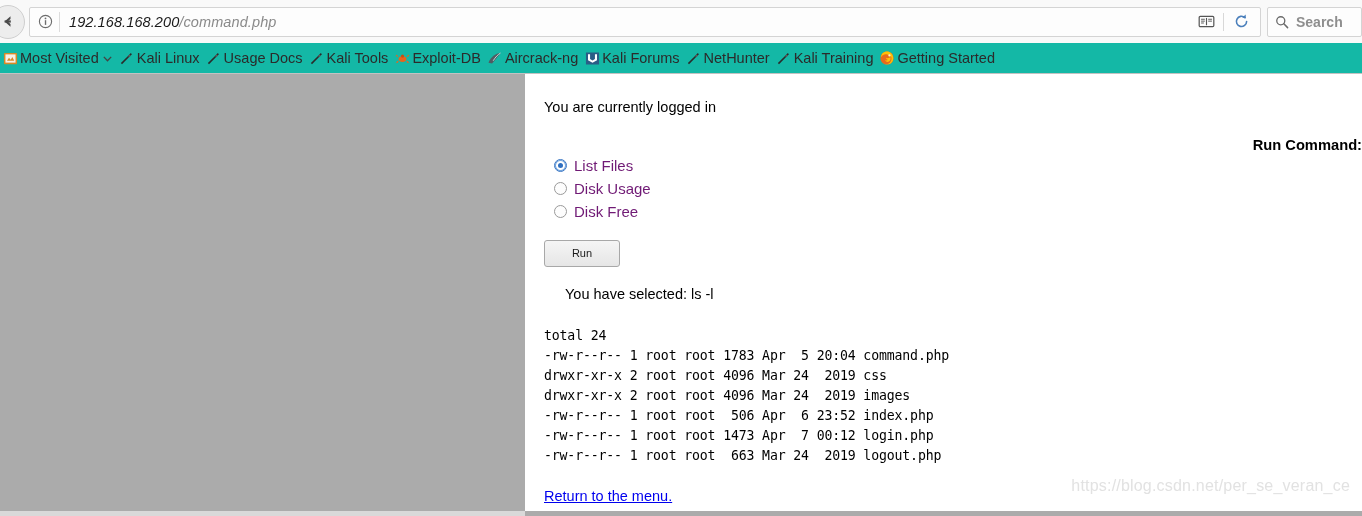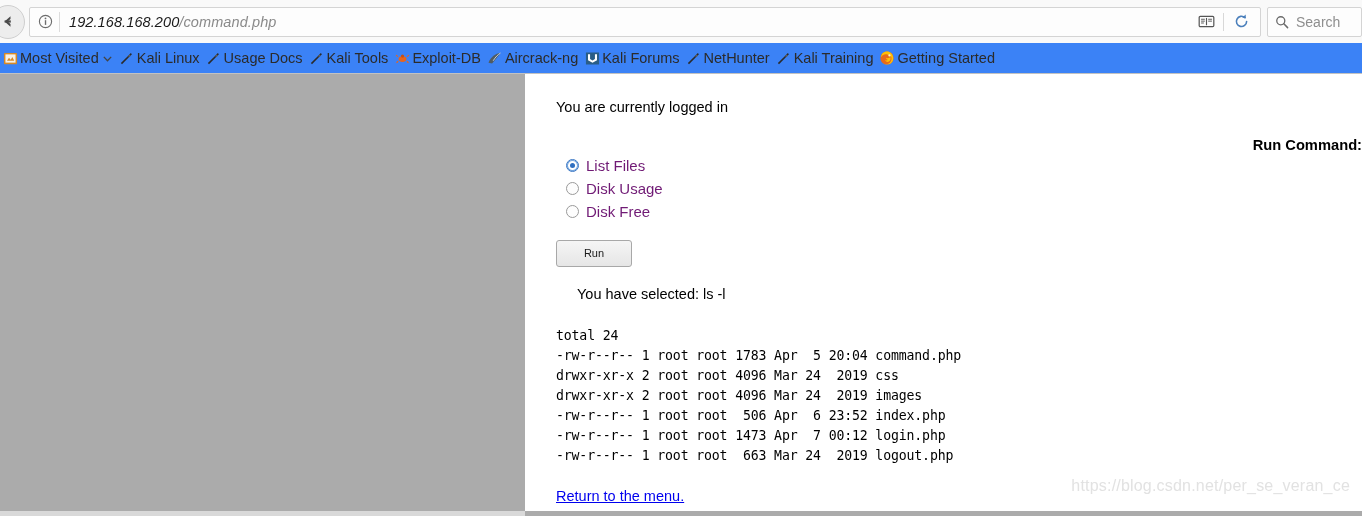--- a/index.html
+++ b/index.html
@@ -88,34 +88,35 @@
     width: 95px;
     height: 30px;
     margin-right: 0;
     background: #fdfdfd;
     border: 1px solid #d4d4d4;
     border-radius: 2px;
     display: flex;
     align-items: center;
     padding-left: 7px;
     overflow: hidden;
+    font-weight: bold;
   }
   #search-placeholder {
     font-size: 14px;
     color: #8e8e8e;
     margin-left: 7px;
     white-space: nowrap;
   }
 
   
   #bookmarks-bar {
     height: 30px;
     display: flex;
     align-items: center;
-    background: #3b82f6;
+    background: #14b8a6;
     padding-left: 0px;
     overflow: hidden;
   }
   .bookmark {
     display: flex;
     align-items: center;
     height: 24px;
     padding: 0 4px 0 2px;
     white-space: nowrap;
     flex: 0 0 auto;
@@ -148,21 +149,21 @@
     height: 437px;
     background: #ffffff;
   }
   #bottom-strip {
     position: absolute;
     left: 0; top: 437px;
     width: 525px; height: 6px;
     background: #d9d9d9;
   }
   #content-inner {
-    padding: 24px 0 0 31px;
+    padding: 24px 0 0 19px;
   }
   .page-text {
     font-size: 14.5px;
     color: #000000;
     line-height: 1.35;
   }
   #logged-in-msg { margin-bottom: 19px; }
   #run-command-heading {
     font-size: 14.7px;
     font-weight: bold;

